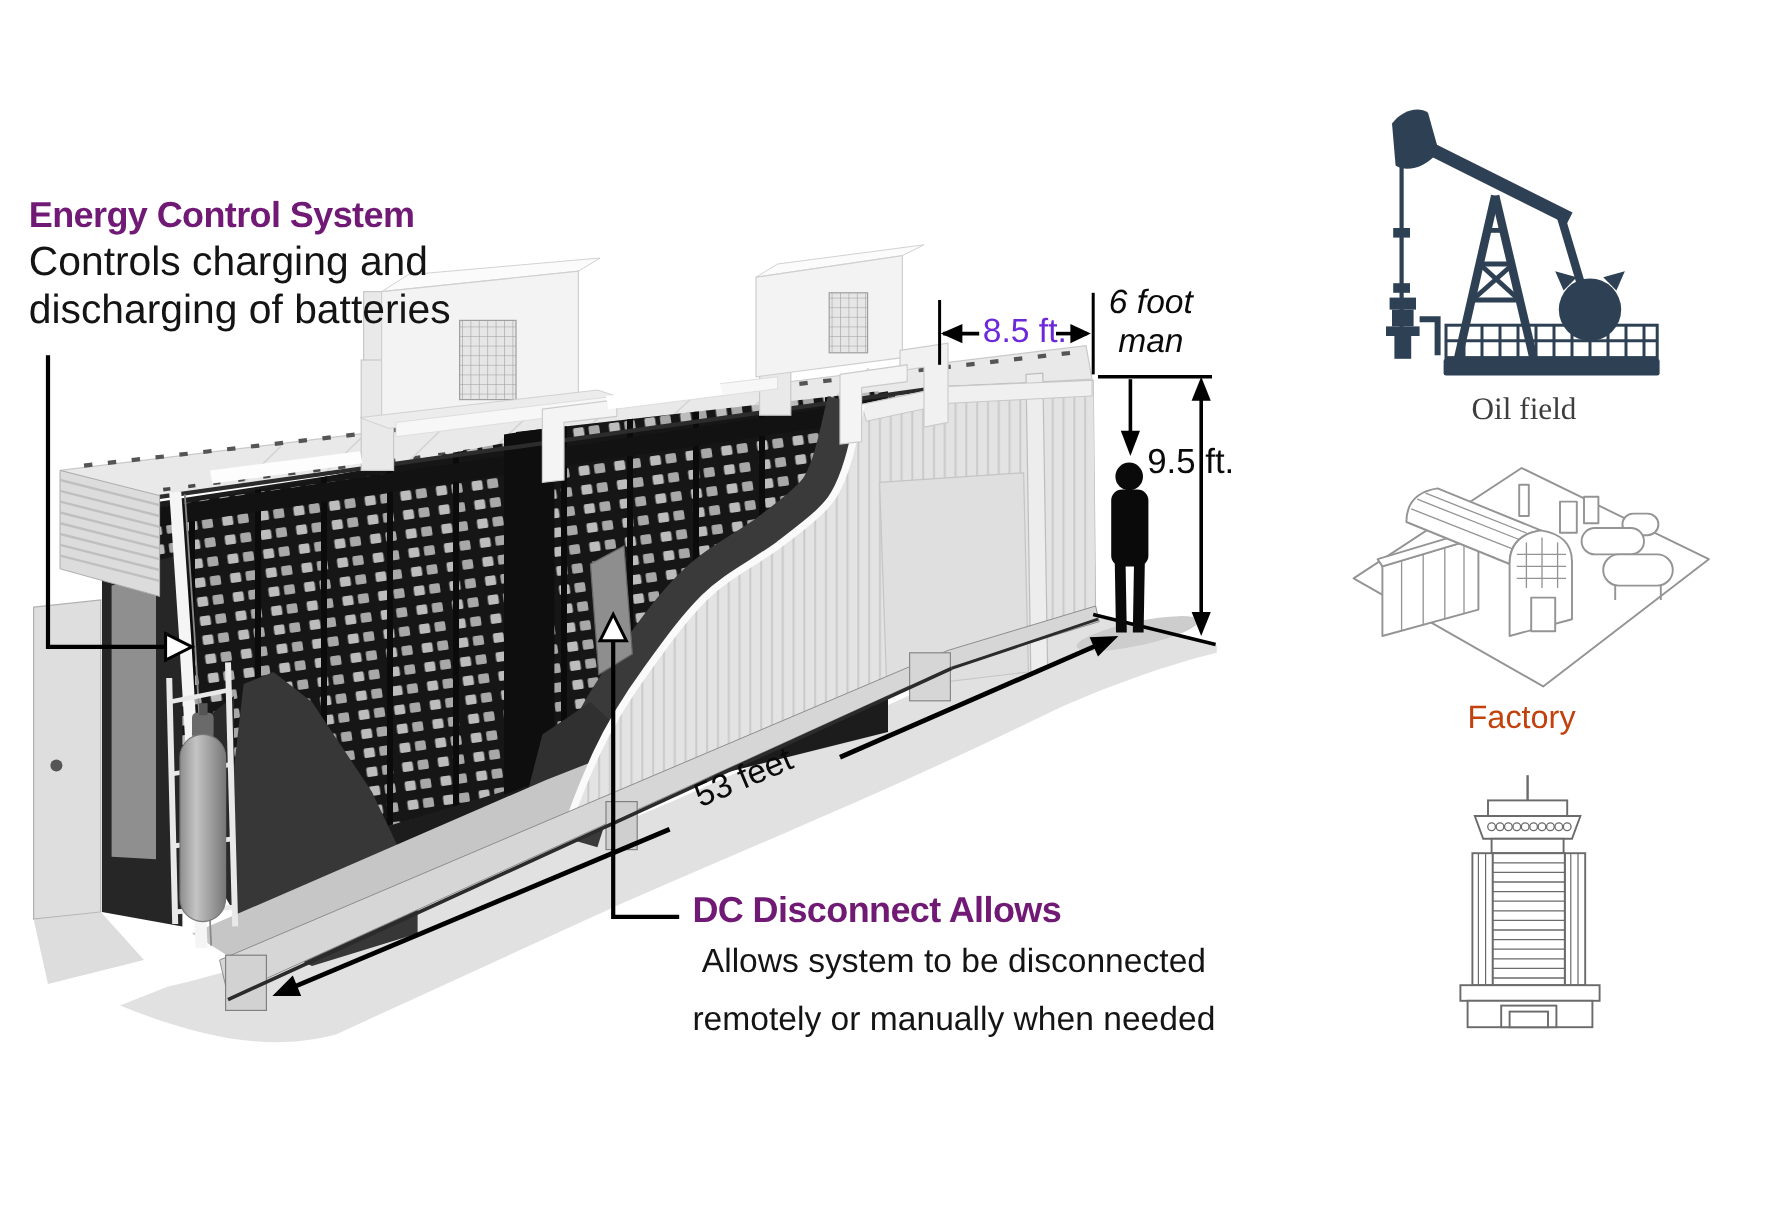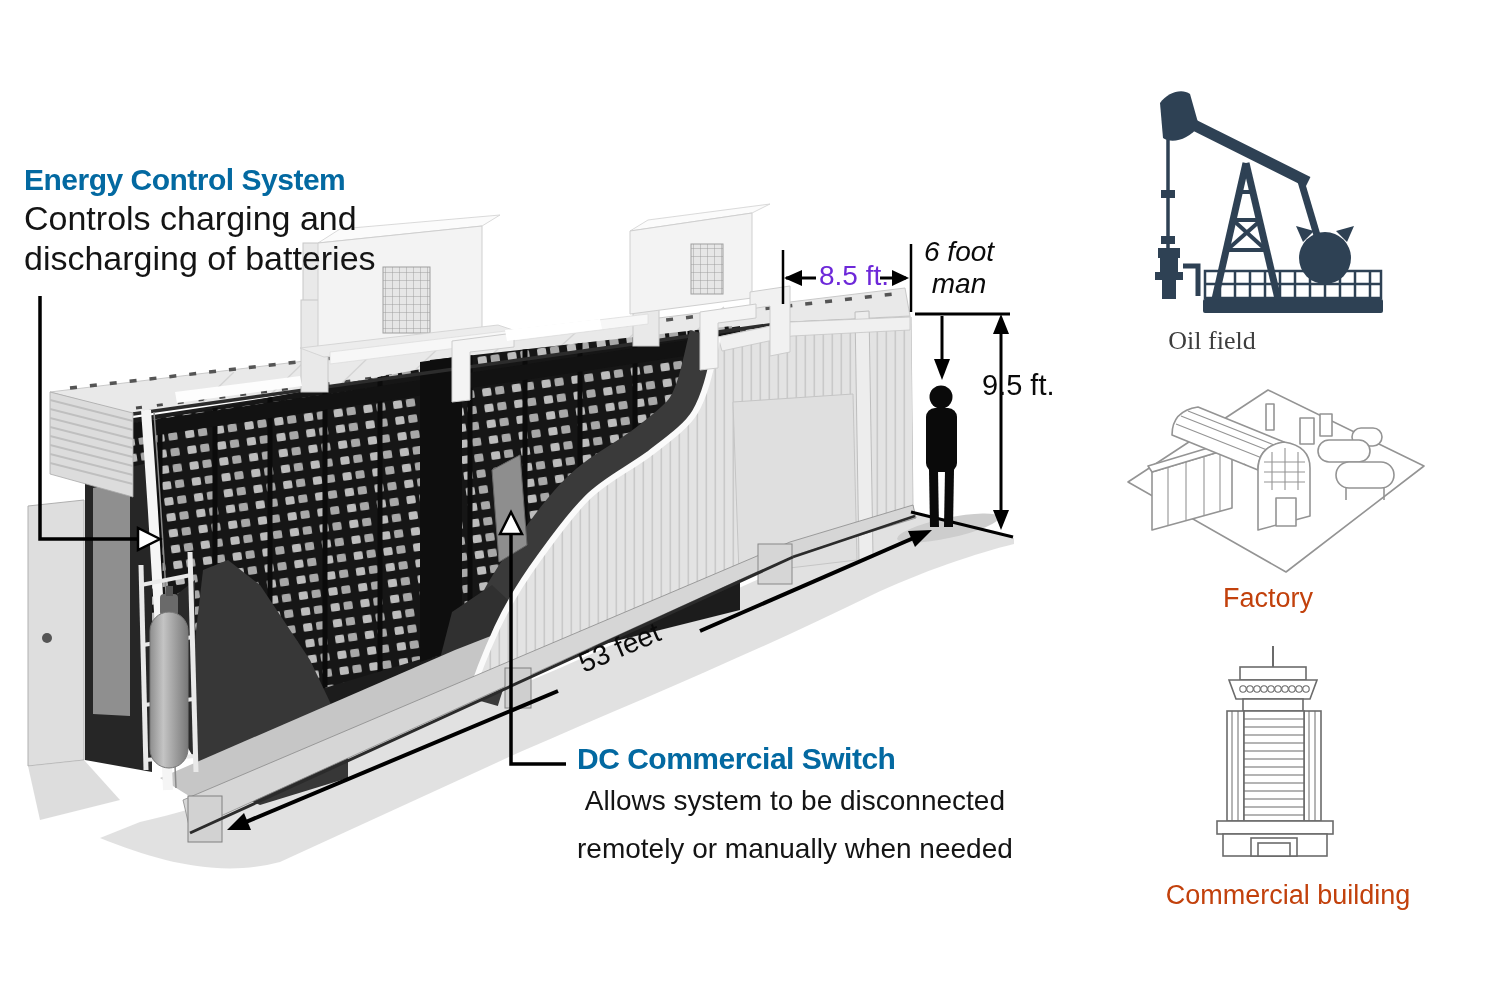--- a/index.html
+++ b/index.html
@@ -1,25 +1,25 @@
 <!DOCTYPE html>
 <html><head>
 <meta charset="utf-8">
 <style>
   html,body{margin:0;padding:0;background:#ffffff;}
   .stage{
     position:relative;width:1485px;height:1004px;background:#ffffff;overflow:hidden;
     font-family:"Liberation Sans", sans-serif;color:#0d0d0d;
   }
   .abs{position:absolute;}
-  .callout-title{font-weight:bold;font-size:30px;letter-spacing:-0.5px;color:#0369a1;line-height:36px;}
+  .callout-title{font-weight:bold;font-size:30px;letter-spacing:-0.5px;color:#701a75;line-height:36px;}
   .callout-line{font-size:34px;color:#141414;line-height:40px;}
   .dc-line{font-size:28px;color:#141414;line-height:48px;text-align:center;}
   .dim-label{font-size:28px;color:#6d28d9;}
-  .dim-label-95{font-size:29px;color:#0a0a0a;margin-left:26px;}
+  .dim-label-95{font-size:29px;color:#0a0a0a;}
   .man-label{font-size:28px;font-style:italic;color:#0a0a0a;line-height:32px;text-align:center;}
   .len-label{font-size:28px;color:#0a0a0a;transform:rotate(-23deg);transform-origin:left top;}
   .app-label-serif{font-family:"Liberation Serif", serif;font-size:26px;color:#3d3d3d;text-align:center;}
   .app-label-sans{font-size:27px;color:#c2410c;text-align:center;}
   svg{position:absolute;left:0;top:0;}
 </style>
 </head>
 <body>
 
 <div class="stage">
@@ -360,33 +360,32 @@
   </g>
 </svg>
 
 <div class="abs" style="left:24px;top:162px;">
   <div class="callout-title">Energy Control System</div>
   <div class="callout-line">Controls charging and</div>
   <div class="callout-line">discharging of batteries</div>
 </div>
 
 <div class="abs" style="left:577px;top:741px;">
-  <div class="callout-title">DC Commercial Switch</div>
+  <div class="callout-title">DC Disconnect Allows</div>
   <div class="dc-line">Allows system to be disconnected</div>
   <div class="dc-line">remotely or manually when needed</div>
 </div>
 
 <div class="abs dim-label" style="left:819px;top:260px;">8.5 ft.</div>
 
 <div class="abs man-label" style="left:924px;top:236px;">
   <div>6 foot</div>
   <div>man</div>
 </div>
 
 <div class="abs dim-label-95" style="left:956px;top:369px;">9.5 ft.</div>
 
 <div class="abs len-label" style="left:574px;top:650px;">53 feet</div>
 
-<div class="abs app-label-serif" style="left:1092px;top:326px;width:240px;">Oil field</div>
+<div class="abs app-label-serif" style="left:1150px;top:326px;width:240px;">Oil field</div>
 <div class="abs app-label-sans" style="left:1148px;top:583px;width:240px;">Factory</div>
-<div class="abs app-label-sans" style="left:1138px;top:880px;width:300px;">Commercial building</div>
 
 </div>
 
 </body></html>

